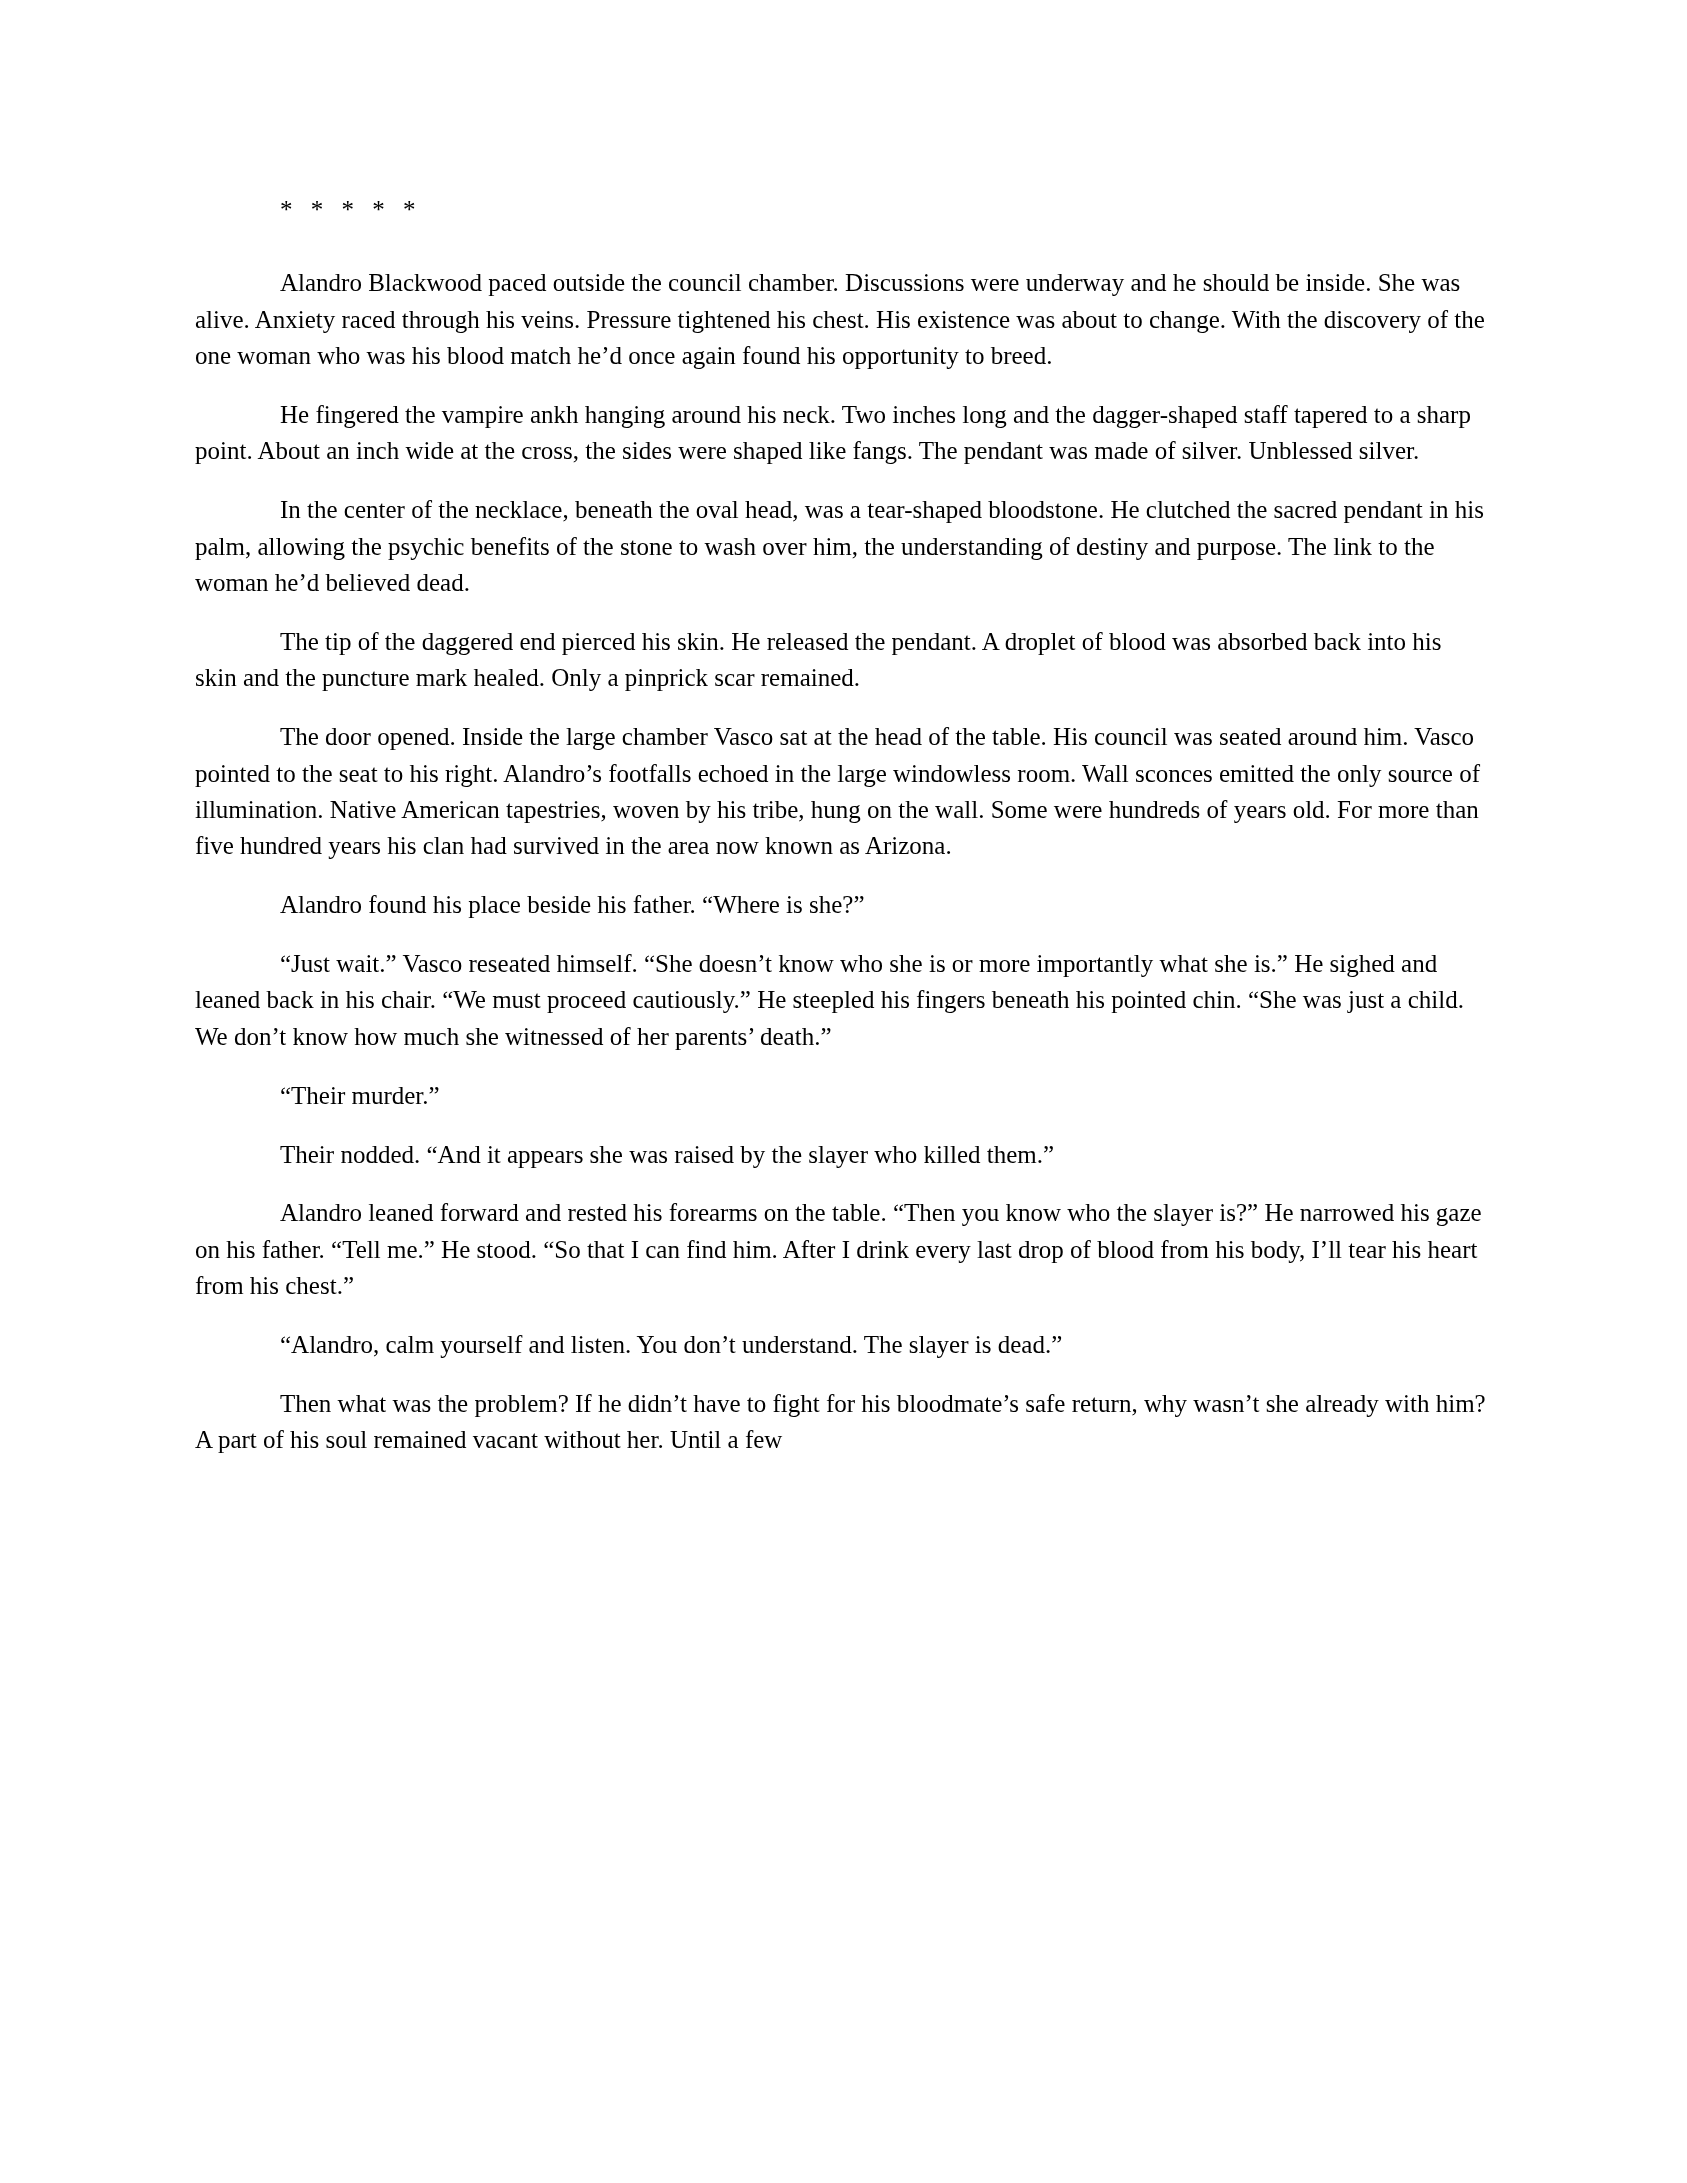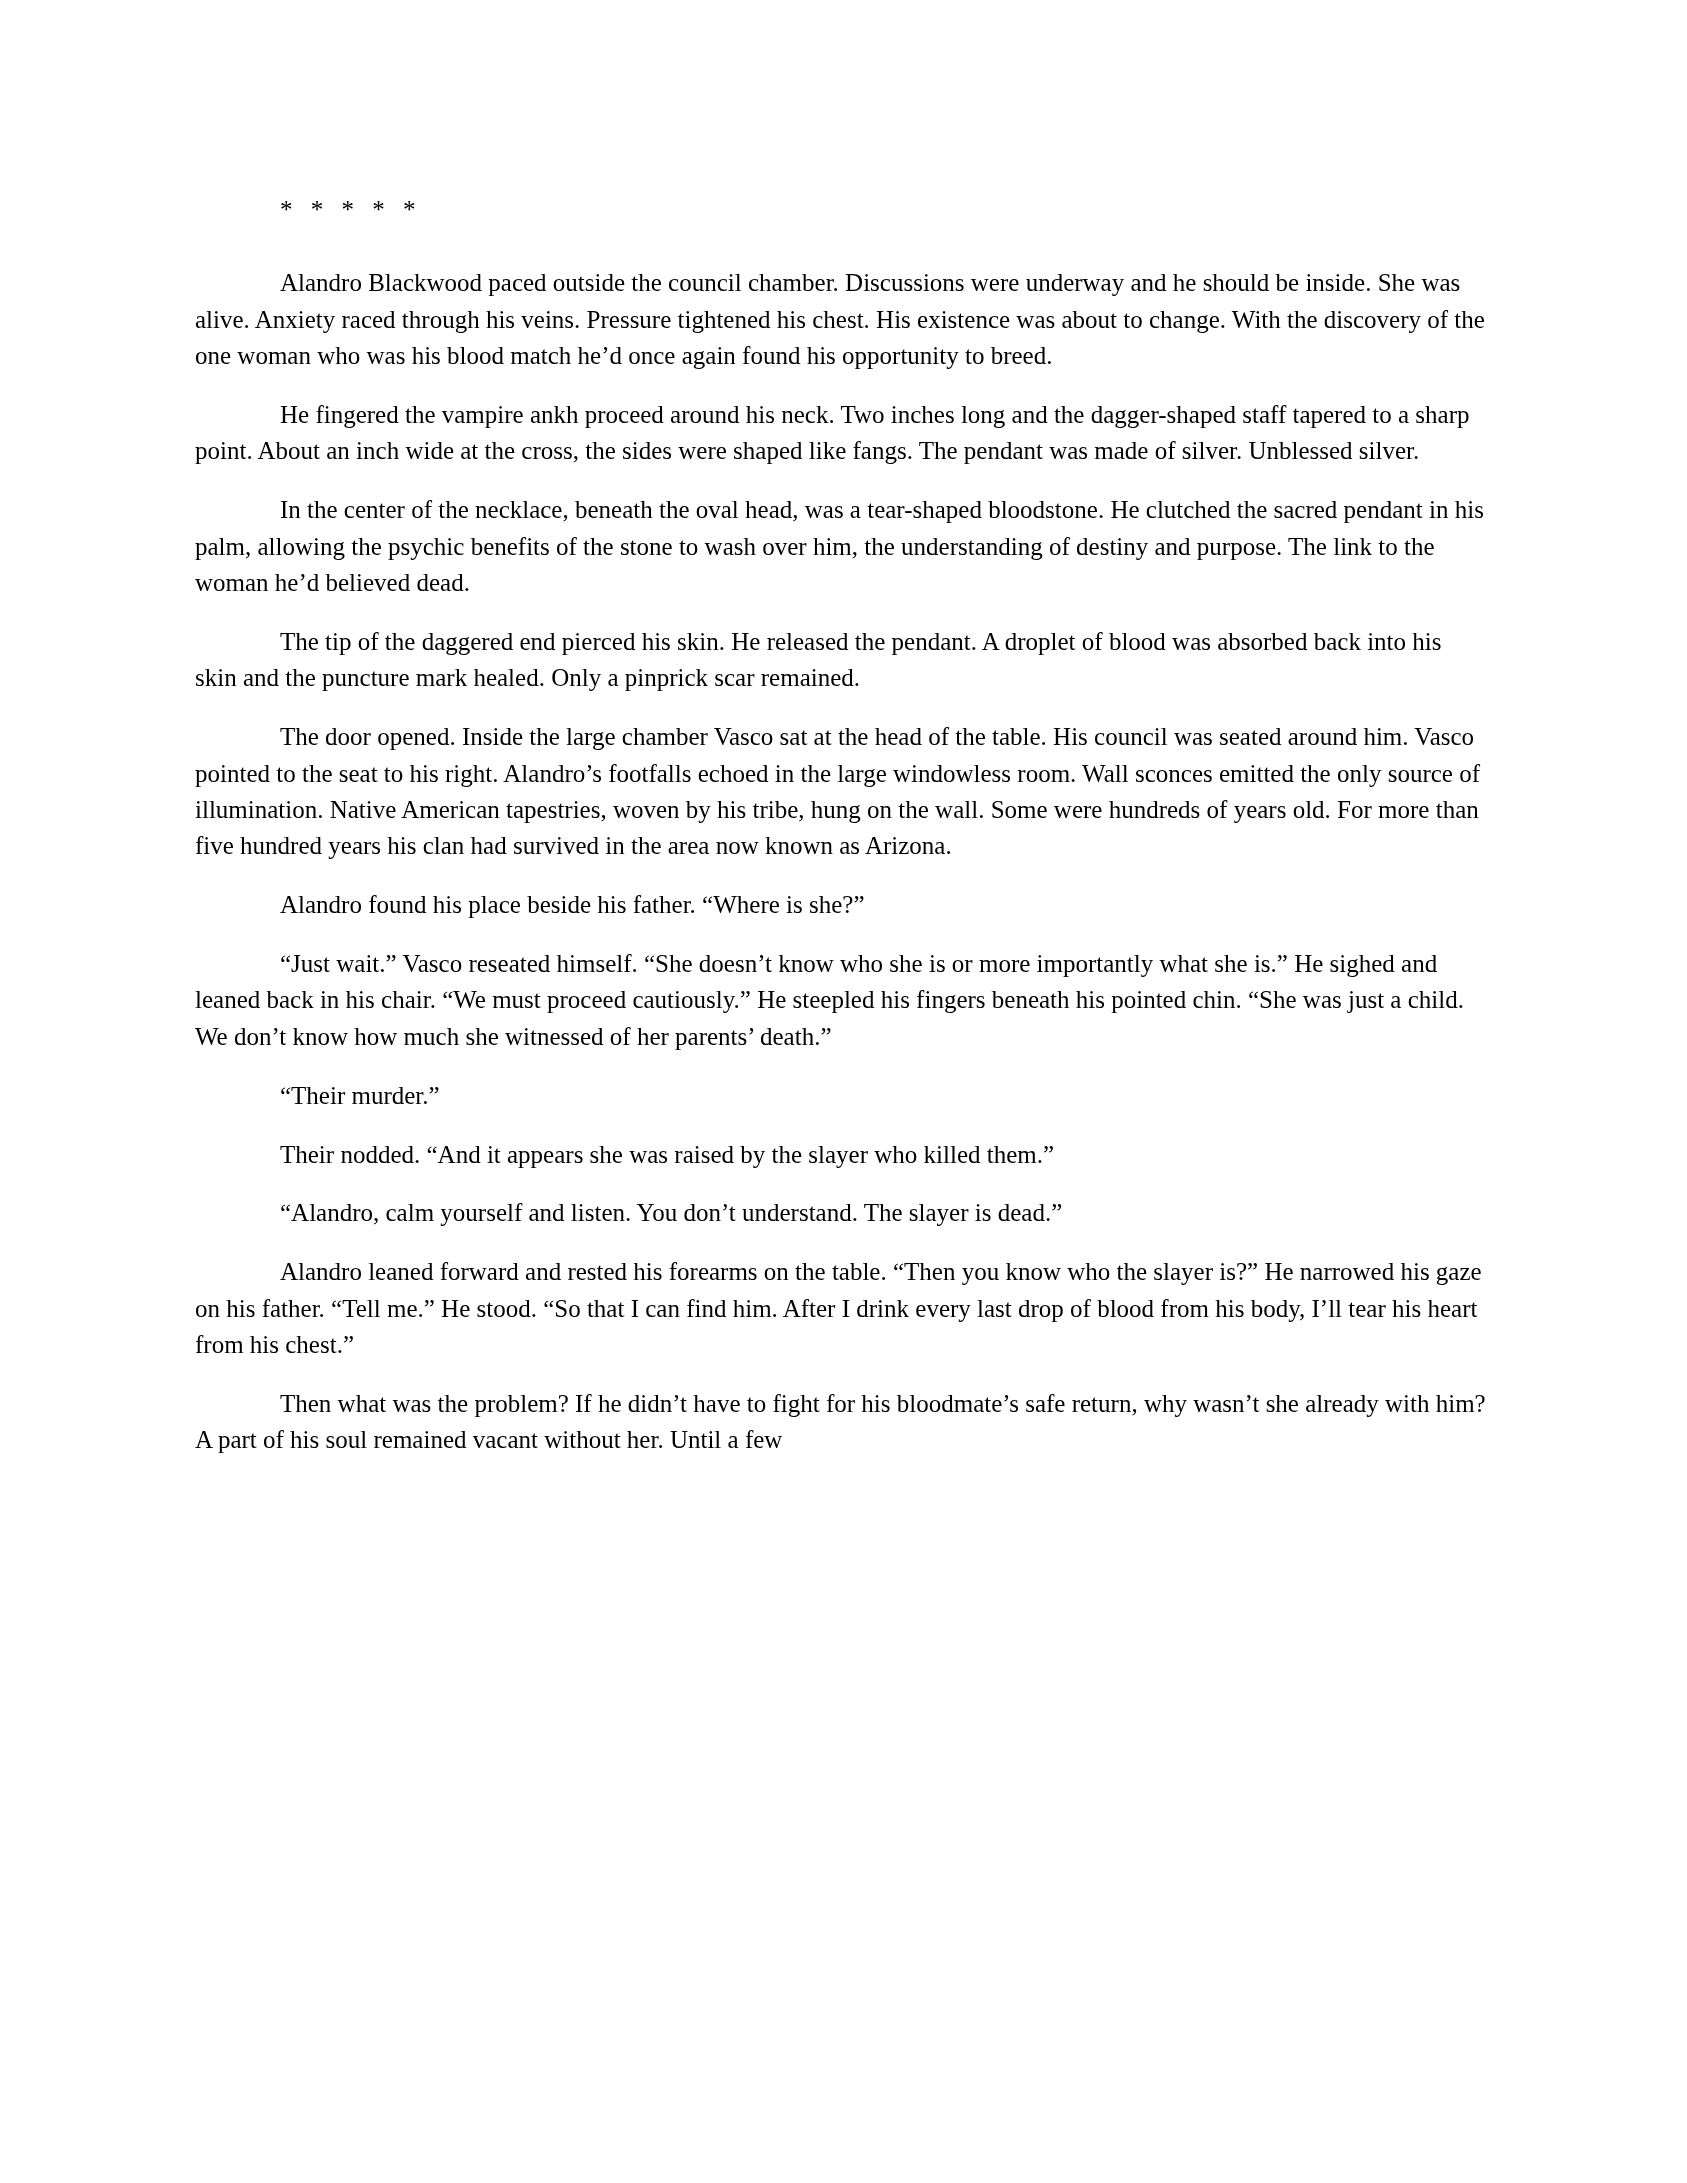--- a/index.html
+++ b/index.html
@@ -43,26 +43,26 @@
     margin-bottom: 16px;
   }
 </style>
 </head>
 <body>
 
 <div class="page">
   <div class="doc-body">
     <div class="scene-break">* * * * *</div>
     <p class="para">Alandro Blackwood paced outside the council chamber. Discussions were underway and he should be inside. She was alive. Anxiety raced through his veins. Pressure tightened his chest. His existence was about to change. With the discovery of the one woman who was his blood match he’d once again found his opportunity to breed.</p>
-    <p class="para">He fingered the vampire ankh proceed around his neck. Two inches long and the dagger-shaped staff tapered to a sharp point. About an inch wide at the cross, the sides were shaped like fangs. The pendant was made of silver. Unblessed silver.</p>
+    <p class="para">He fingered the vampire ankh hanging around his neck. Two inches long and the dagger-shaped staff tapered to a sharp point. About an inch wide at the cross, the sides were shaped like fangs. The pendant was made of silver. Unblessed silver.</p>
     <p class="para">In the center of the necklace, beneath the oval head, was a tear-shaped bloodstone. He clutched the sacred pendant in his palm, allowing the psychic benefits of the stone to wash over him, the understanding of destiny and purpose. The link to the woman he’d believed dead.</p>
     <p class="para">The tip of the daggered end pierced his skin. He released the pendant. A droplet of blood was absorbed back into his skin and the puncture mark healed. Only a pinprick scar remained.</p>
     <p class="para">The door opened. Inside the large chamber Vasco sat at the head of the table. His council was seated around him. Vasco pointed to the seat to his right. Alandro’s footfalls echoed in the large windowless room. Wall sconces emitted the only source of illumination. Native American tapestries, woven by his tribe, hung on the wall. Some were hundreds of years old. For more than five hundred years his clan had survived in the area now known as Arizona.</p>
     <p class="para">Alandro found his place beside his father. “Where is she?”</p>
     <p class="para">“Just wait.” Vasco reseated himself. “She doesn’t know who she is or more importantly what she is.” He sighed and leaned back in his chair. “We must proceed cautiously.” He steepled his fingers beneath his pointed chin. “She was just a child. We don’t know how much she witnessed of her parents’ death.”</p>
     <p class="para">“Their murder.”</p>
     <p class="para">Their nodded. “And it appears she was raised by the slayer who killed them.”</p>
+    <p class="para">Alandro leaned forward and rested his forearms on the table. “Then you know who the slayer is?” He narrowed his gaze on his father. “Tell me.” He stood. “So that I can find him. After I drink every last drop of blood from his body, I’ll tear his heart from his chest.”</p>
     <p class="para">“Alandro, calm yourself and listen. You don’t understand. The slayer is dead.”</p>
-    <p class="para">Alandro leaned forward and rested his forearms on the table. “Then you know who the slayer is?” He narrowed his gaze on his father. “Tell me.” He stood. “So that I can find him. After I drink every last drop of blood from his body, I’ll tear his heart from his chest.”</p>
     <p class="para">Then what was the problem? If he didn’t have to fight for his bloodmate’s safe return, why wasn’t she already with him? A part of his soul remained vacant without her. Until a few</p>
   </div>
 </div>
 
 
 </body></html>

